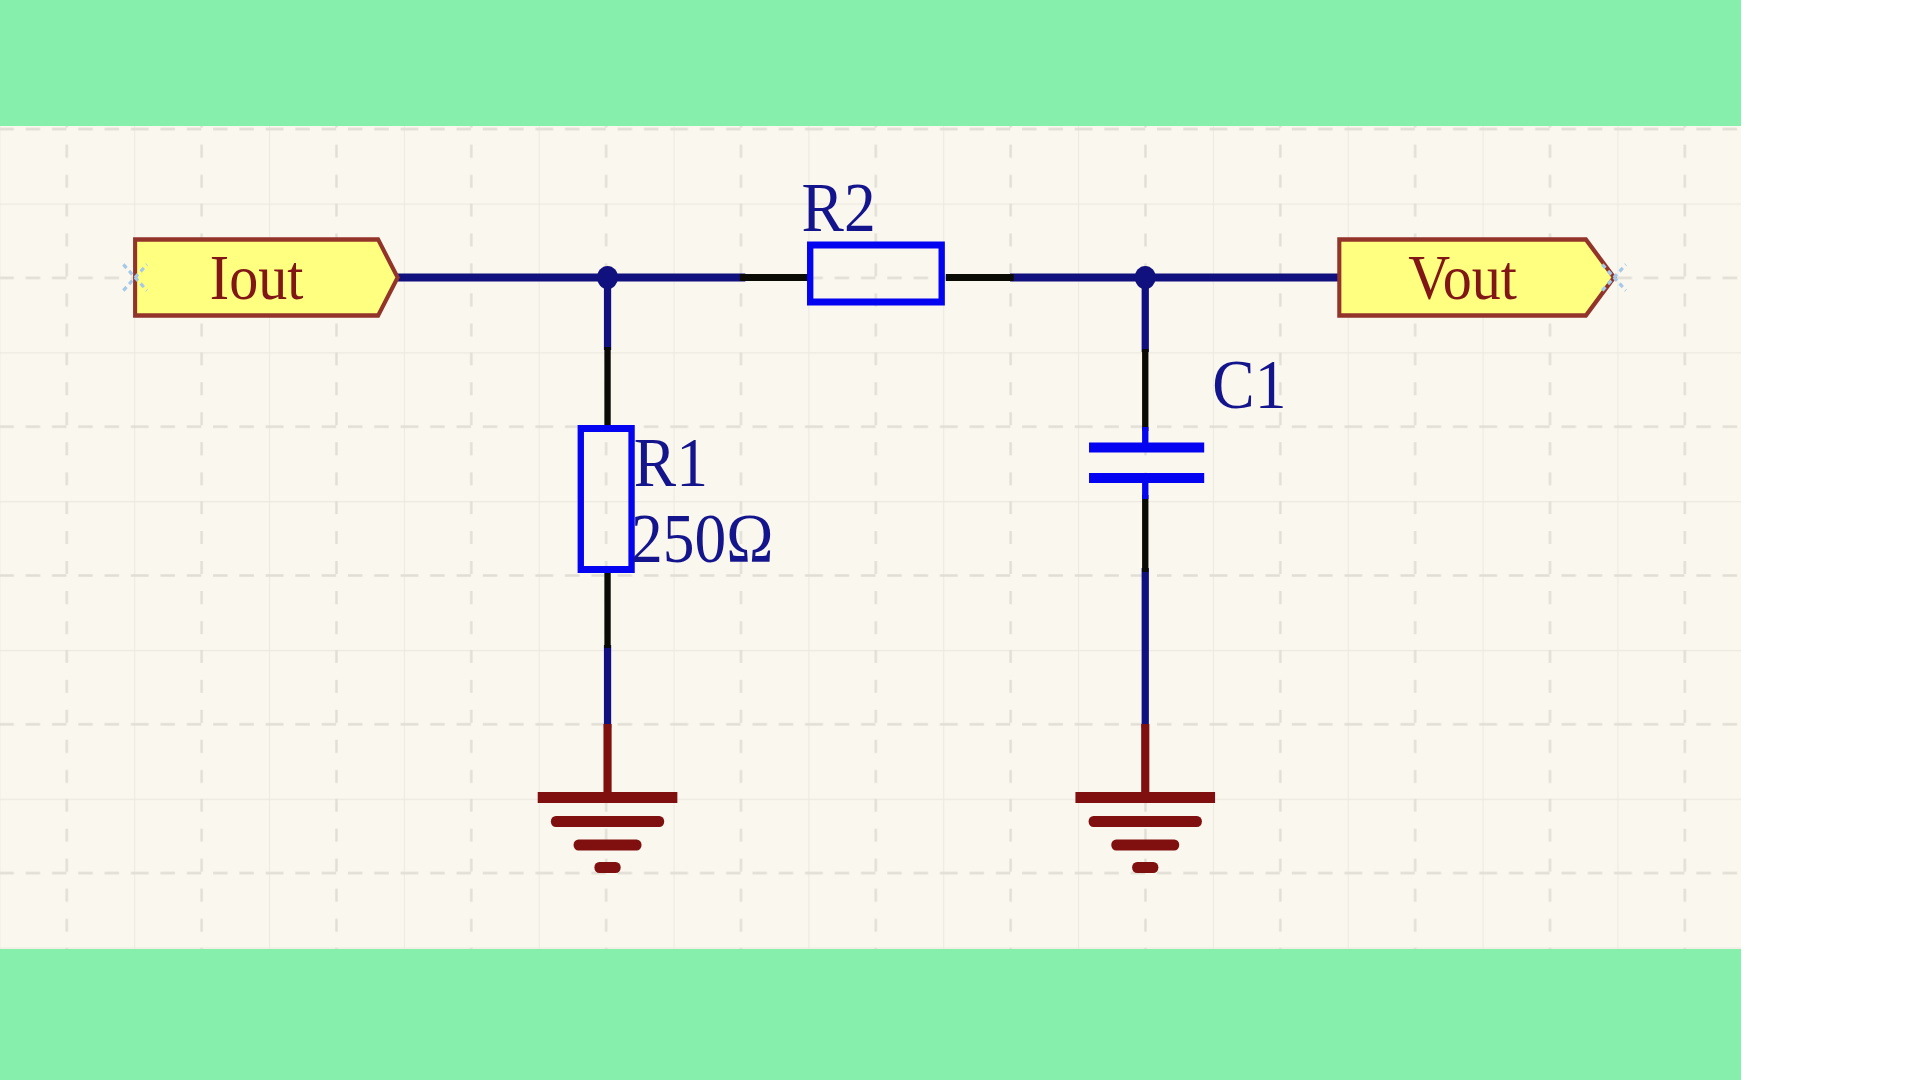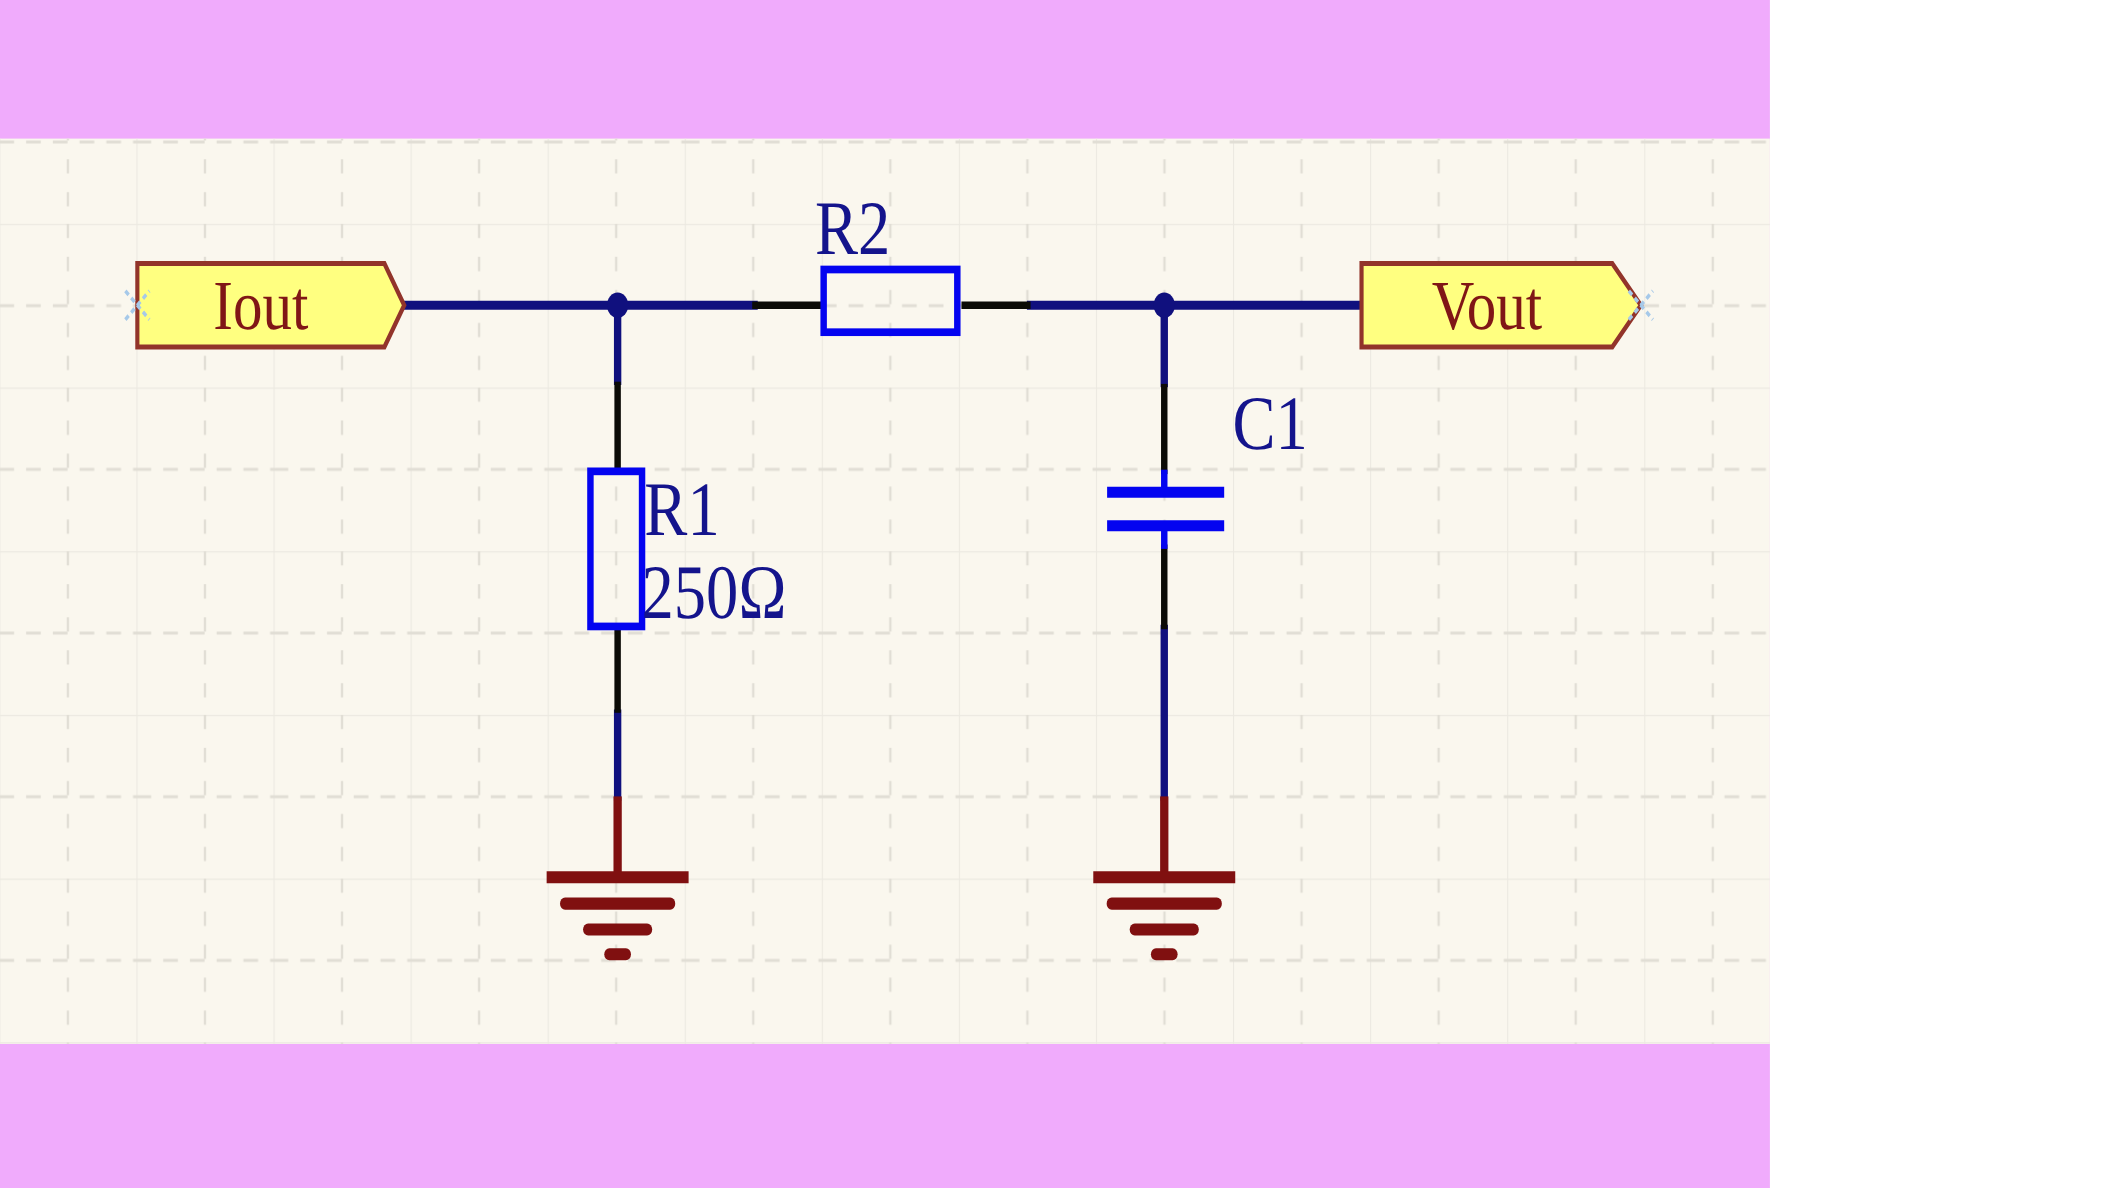--- a/index.html
+++ b/index.html
@@ -1,16 +1,16 @@
 <!DOCTYPE html>
 <html><head>
 <meta charset="utf-8">
 <style>
   html,body{margin:0;padding:0;background:#ffffff;}
-  .stage{position:relative;width:1609px;height:1080px;background:#f0abfc;overflow:hidden;}
+  .stage{position:relative;width:1741px;height:1080px;background:#86efac;overflow:hidden;}
   svg{display:block;width:100%;height:100%;}
   text{font-family:"Liberation Serif","DejaVu Serif",serif;}
   .net-label{font-size:70px;fill:#14148C;}
   .port-label{font-size:64px;fill:#801616;}
 </style>
 </head>
 <body>
 
 <div class="stage">
 <svg viewBox="0 0 1920 1080" preserveAspectRatio="none">

